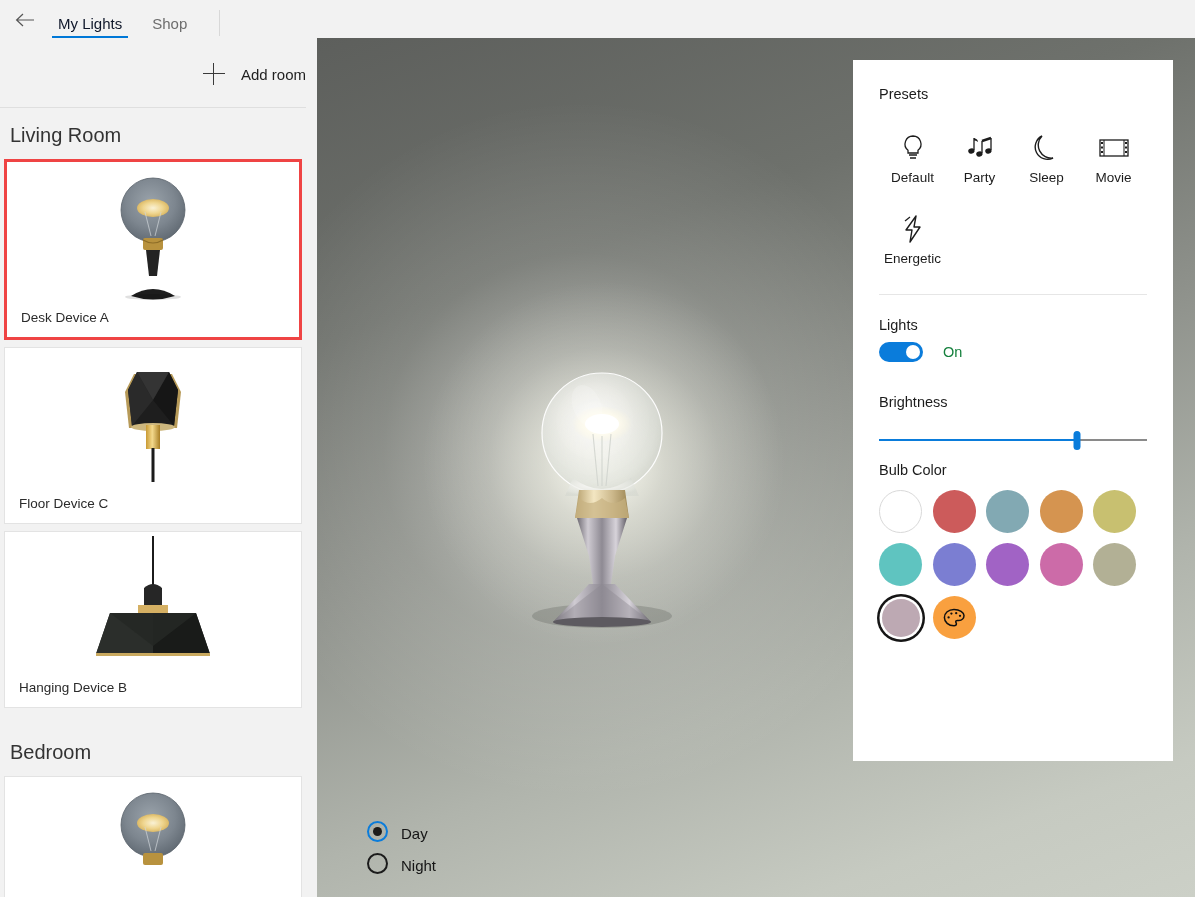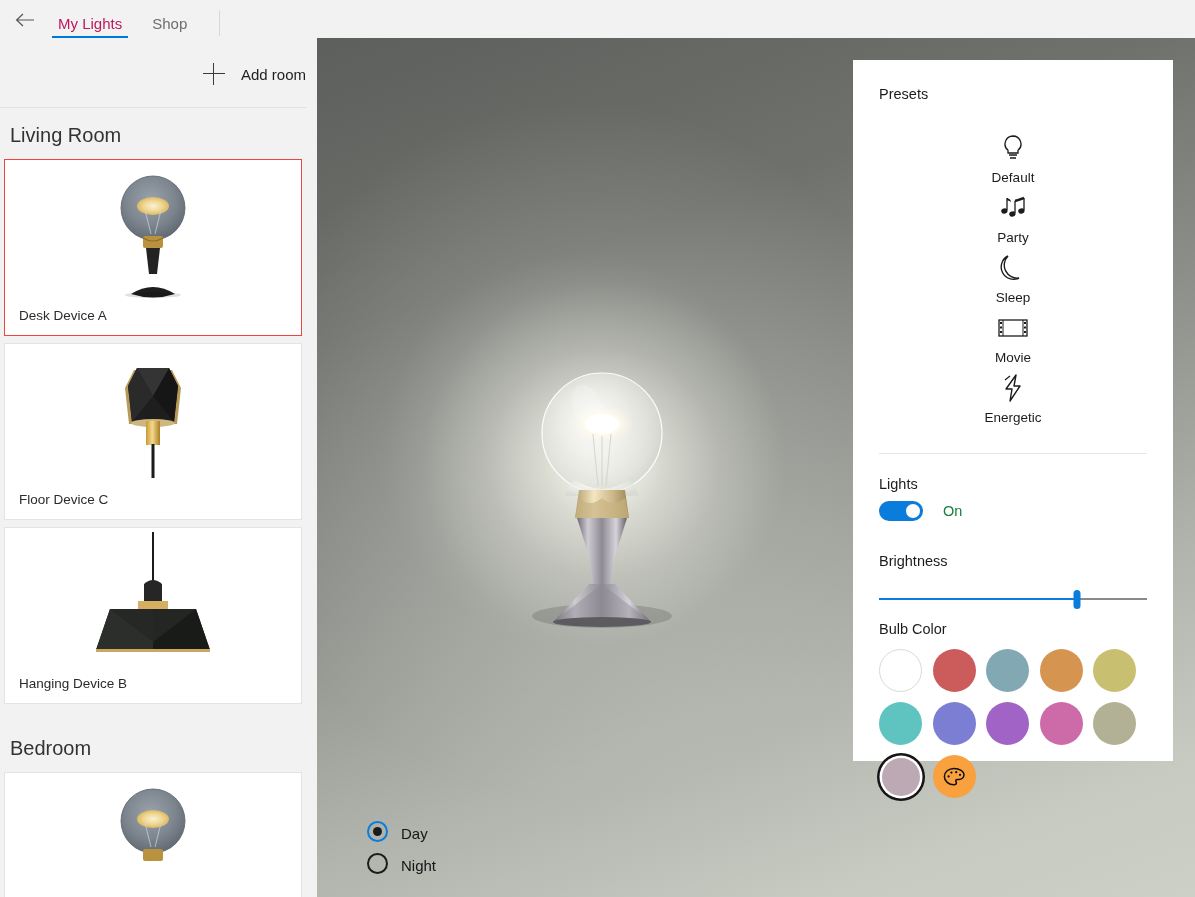--- a/index.html
+++ b/index.html
@@ -27,21 +27,21 @@
     display: flex; align-items: center; justify-content: center;
     cursor: pointer; margin-bottom: 1px;
   }
   .back-btn svg { display: block; }
   .tabs { display: flex; align-items: flex-end; margin-left: 10px; }
   .tab {
     font-size: 15px; color: #6d6d6d;
     padding: 0 6px 6px 6px; margin-right: 18px;
     position: relative; cursor: pointer; white-space: nowrap;
   }
-  .tab.active { color: #be185d; font-weight: 400; margin-top: 26px; }
+  .tab.active { color: #0f172a; font-weight: 400; margin-top: 26px; }
   .tab.active::after {
     content: ""; position: absolute; left: 0; right: 0; bottom: 0;
     height: 2.5px; background: #0078d7;
   }
   .tab-sep {
     width: 1px; height: 26px; background: #d8d8d8;
     margin-left: 8px; margin-bottom: 2px;
   }
 
   .add-room {
@@ -67,21 +67,21 @@
     padding: 16px 0 12px 10px;
   }
   .room-title.second { padding-top: 26px; }
 
   .device-card {
     position: relative; margin: 0 auto 7px auto;
     width: 298px; background: #ffffff;
     border: 1px solid #e3e3e3;
     cursor: pointer; overflow: hidden;
   }
-  .device-card.selected { border: 1px solid #ef4444; }
+  .device-card.selected { border: 3px solid #ef4444; }
   .device-thumb {
     height: 148px; display: flex; align-items: center; justify-content: center;
     background: #ffffff;
   }
   .device-label {
     font-size: 13.5px; color: #2b2b2b;
     padding: 0 0 12px 14px;
   }
 
   
@@ -129,22 +129,22 @@
     position: absolute; left: 853px; top: 60px;
     width: 320px; height: 701px;
     background: #ffffff;
   }
   .panel-inner { padding: 26px 26px 0 26px; }
   .section-label {
     font-size: 14.5px; color: #1c1c1c; margin-bottom: 4px;
   }
 
   .preset-grid {
-    display: grid; grid-template-columns: repeat(1, 1fr);
-    row-gap: 3px; margin-top: 26px;
+    display: grid; grid-template-columns: repeat(4, 1fr);
+    row-gap: 24px; margin-top: 26px;
   }
   .preset {
     display: flex; flex-direction: column; align-items: center;
     cursor: pointer;
   }
   .preset-icon { height: 40px; display: flex; align-items: center; justify-content: center; }
   .preset-name { font-size: 13.5px; color: #1c1c1c; margin-top: 2px; }
 
   .panel-divider { height: 1px; background: #e6e6e6; margin: 28px 0 0 0; }
 

